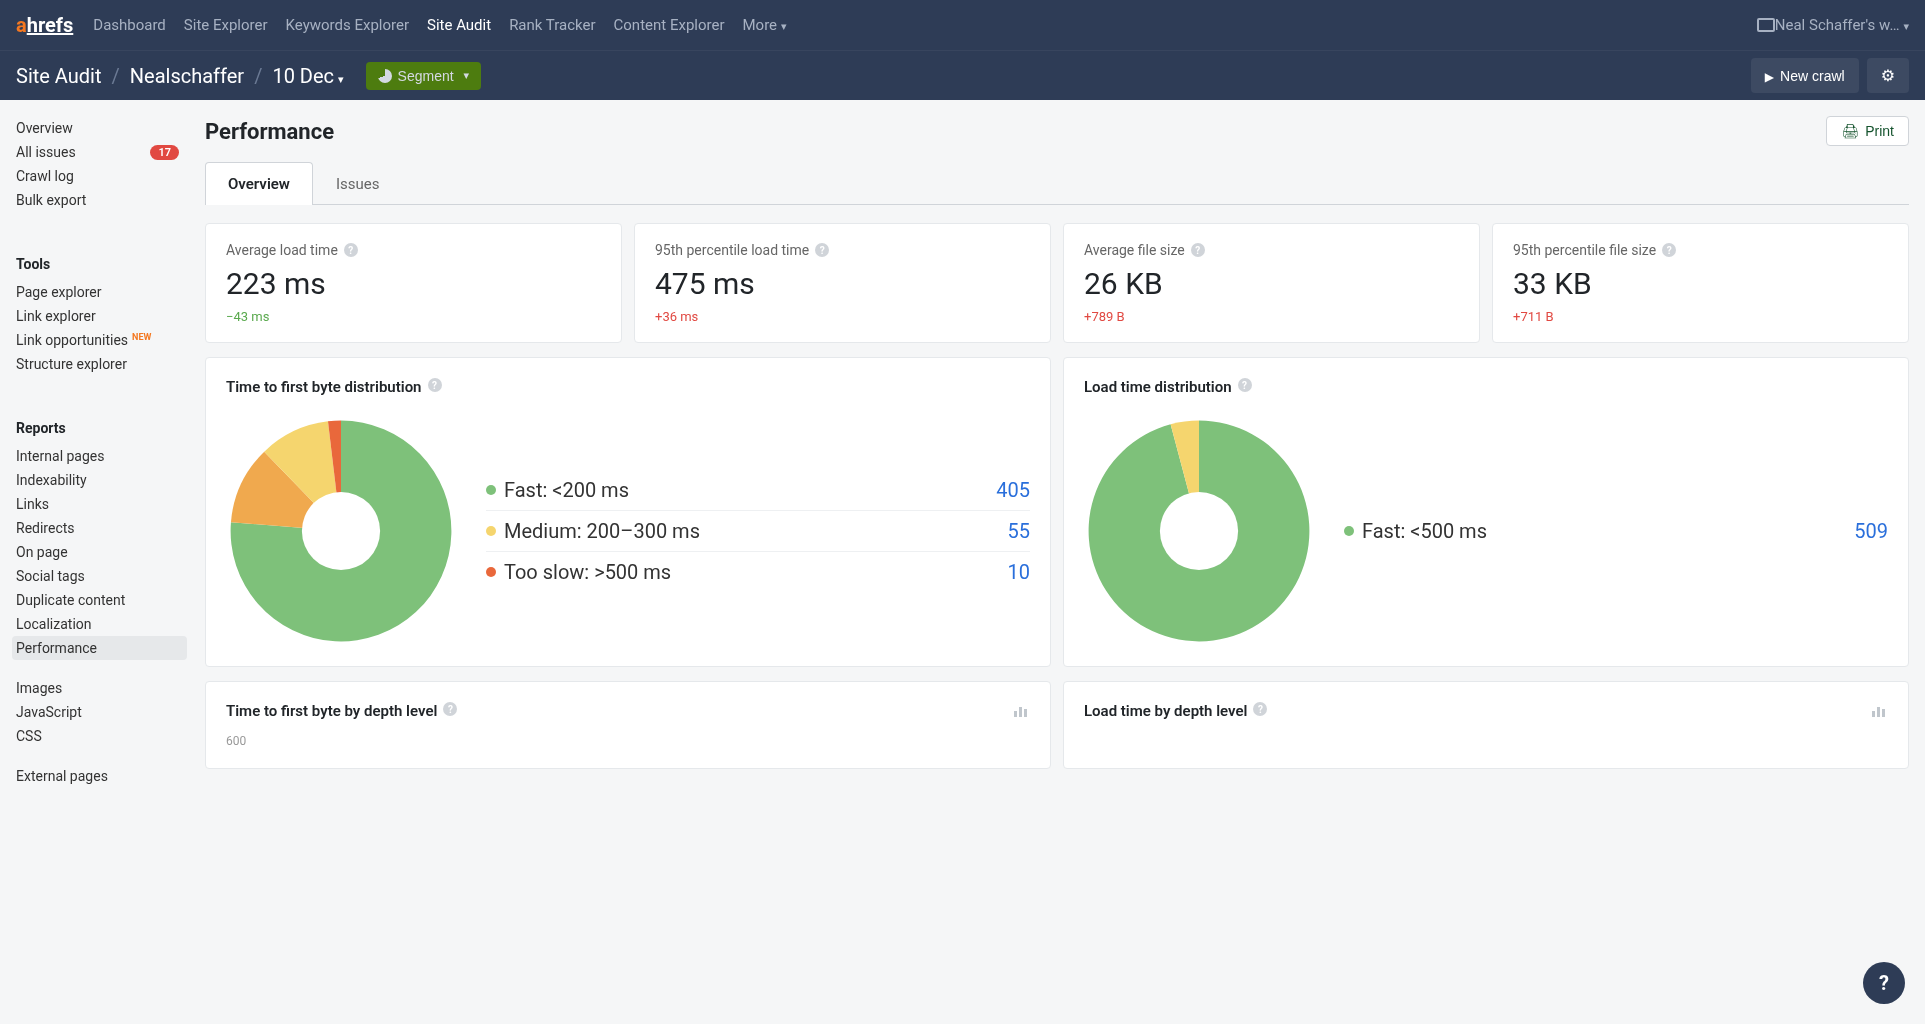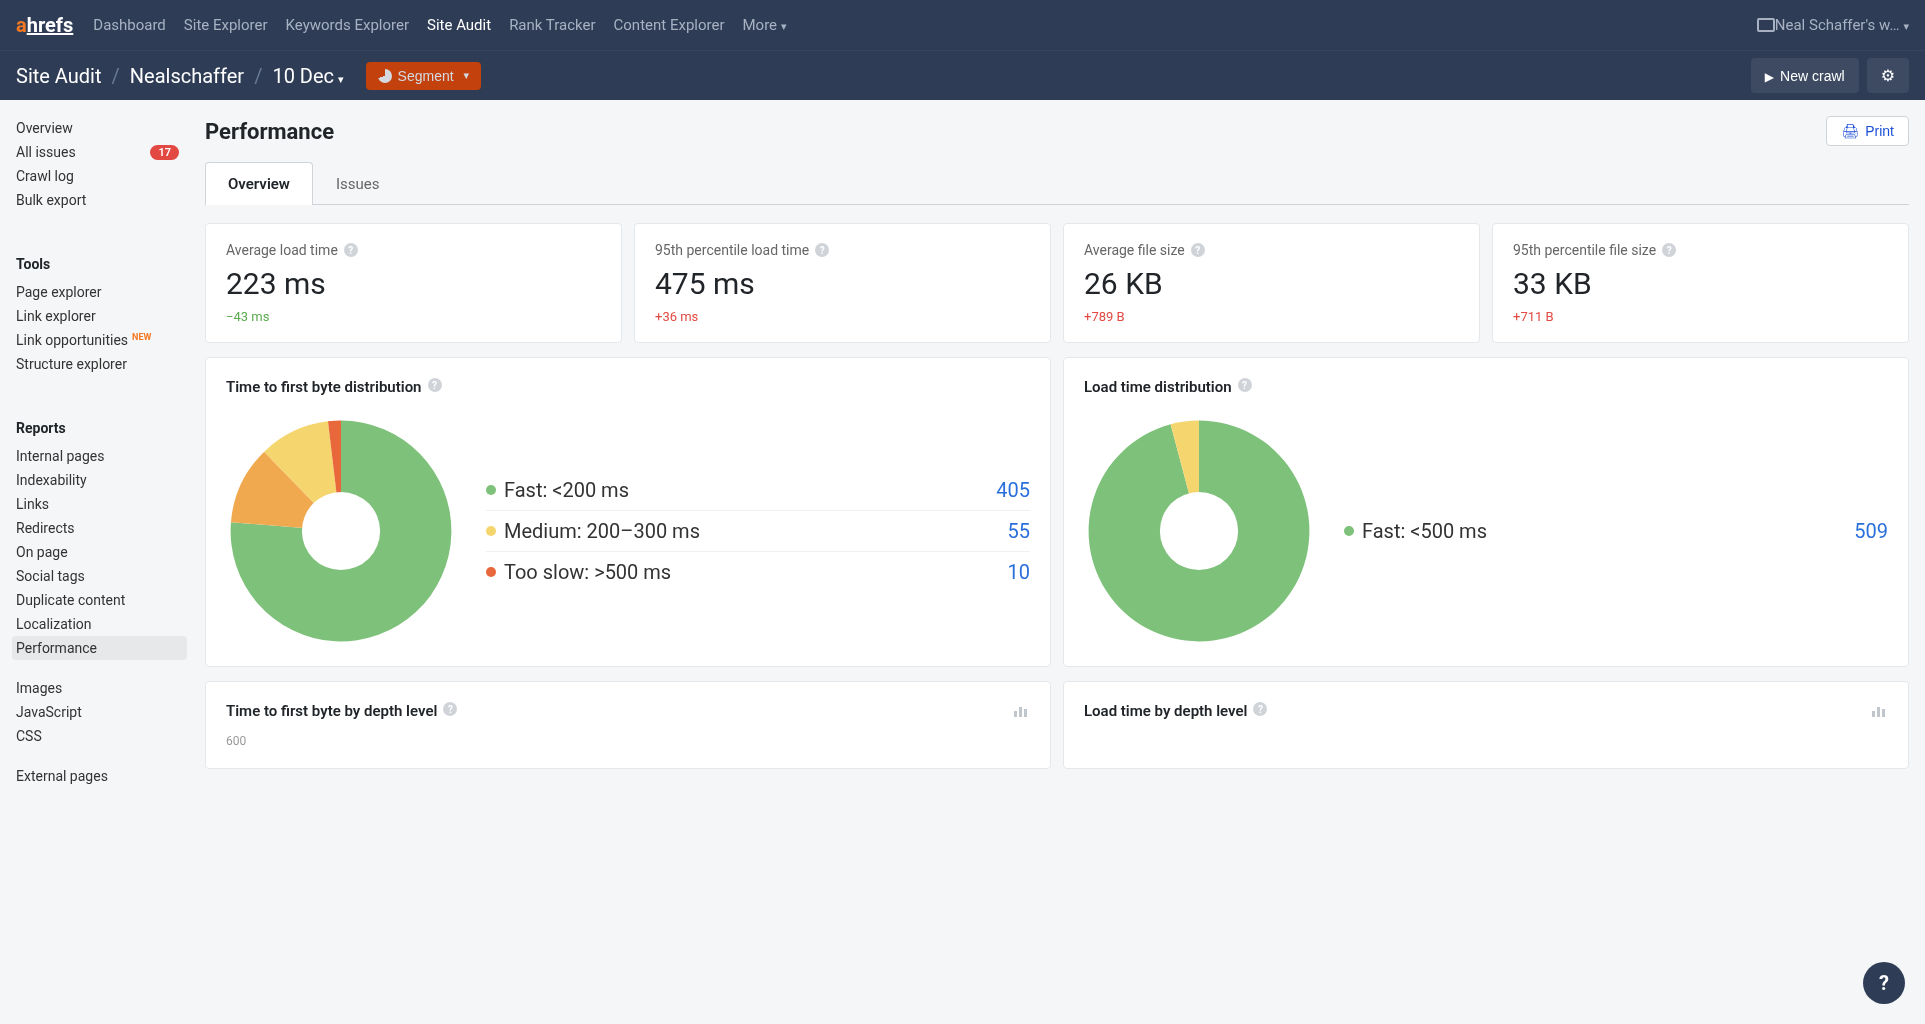--- a/index.html
+++ b/index.html
@@ -10,38 +10,38 @@
 .logo .hrefs { color:#fff;text-decoration:underline; }
 .topnav-links { display:flex; gap:18px; flex:1; }
 .topnav-links a { color:#a7b1c2; text-decoration:none; font-size:15px; cursor:pointer; }
 .topnav-links a.active { color:#fff; }
 .topnav-right { display:flex; align-items:center; color:#a7b1c2; font-size:15px; }
 .device-icon { width:18px; height:14px; border:2px solid #a7b1c2; border-radius:2px; display:inline-block; }
 .caret-down::after { content:"▾"; margin-left:4px; font-size:11px; }
 .subnav { background:#2e3c56; height:50px; display:flex; align-items:center; padding:0 16px; border-top:1px solid rgba(255,255,255,0.05); justify-content:space-between; }
 .breadcrumb { display:flex; align-items:center; gap:10px; font-size:20px; color:#fff; }
 .breadcrumb .sep { color:#6b7a94; }
-.seg-btn { background:#c2410c; border:none; color:#d4d9e2; padding:6px 12px; border-radius:4px; font-size:14px; cursor:pointer; display:flex; align-items:center; gap:6px; margin-left:12px; }
+.seg-btn { background:#4d7c0f; border:none; color:#d4d9e2; padding:6px 12px; border-radius:4px; font-size:14px; cursor:pointer; display:flex; align-items:center; gap:6px; margin-left:12px; }
 .pie-icon { width:14px; height:14px; border-radius:50%; background:conic-gradient(#d4d9e2 0 70%, transparent 70% 100%); display:inline-block; }
 .subnav-right { display:flex; gap:8px; }
 .subnav-btn { background:#3d4a62; border:none; color:#fff; padding:8px 14px; border-radius:4px; font-size:14px; cursor:pointer; display:flex; align-items:center; gap:6px; }
 .gear-icon::before { content:"⚙"; font-size:16px; }
 .play-icon::before { content:"▶"; font-size:12px; }
 .layout { display:flex; }
 .sidebar { width:195px; padding:16px 0 16px 16px; }
 .side-group { margin-bottom:16px; }
 .side-heading { font-weight:700; font-size:14px; color:#212529; margin-bottom:8px;margin-top:44px; }
 .side-link { display:flex; align-items:center; justify-content:space-between; padding:4px 8px 4px 0; font-size:14px; color:#333; cursor:pointer; margin-left:-4px; padding-left:4px; border-radius:4px; margin-right:8px; }
 .side-link.active { background:#e6e8ea; }
 .side-link .new { color:#f47821; font-size:9px; font-weight:700; margin-left:4px; vertical-align:top; }
 .badge { background:#e14942; color:#fff; border-radius:10px; padding:1px 8px; font-size:11px; font-weight:600; }
 .main { flex:1; padding:16px 16px 16px 10px; }
 .main-head { display:flex; justify-content:space-between; align-items:center; margin-bottom:16px; }
 .main-title { font-size:22px; font-weight:700; color:#212529; }
-.print-btn { background:#fff; border:1px solid #d0d4d9; border-radius:4px; padding:6px 14px; font-size:14px; cursor:pointer; display:flex; align-items:center; gap:6px; color:#1d4ed8; }
+.print-btn { background:#fff; border:1px solid #d0d4d9; border-radius:4px; padding:6px 14px; font-size:14px; cursor:pointer; display:flex; align-items:center; gap:6px; color:#14532d; }
 .print-icon::before { content:"🖨"; font-size:14px; }
 .tabs { display:flex; border-bottom:1px solid #d0d4d9; }
 .tab { padding:12px 22px; font-size:15px; color:#666; cursor:pointer; border:1px solid transparent; border-bottom:none; margin-bottom:-1px; }
 .tab.active { background:#fff; border-color:#d0d4d9; border-radius:4px 4px 0 0; color:#212529; font-weight:600; }
 .metric-row { display:grid; grid-template-columns:repeat(4,1fr); gap:12px; margin-top:18px; }
 .card { background:#fff; border:1px solid #e5e8eb; border-radius:4px; padding:18px 20px; }
 .metric-label { font-size:14px; color:#666; display:flex; align-items:center; gap:6px; margin-bottom:8px; }
 .help-icon { width:14px; height:14px; border-radius:50%; background:#d0d4d9; color:#fff; font-size:10px; display:inline-flex; align-items:center; justify-content:center; font-weight:700; }
 .metric-value { font-size:30px; color:#212529; margin-bottom:8px; }
 .metric-delta.green { color:#5aa94e; font-size:13px; }

